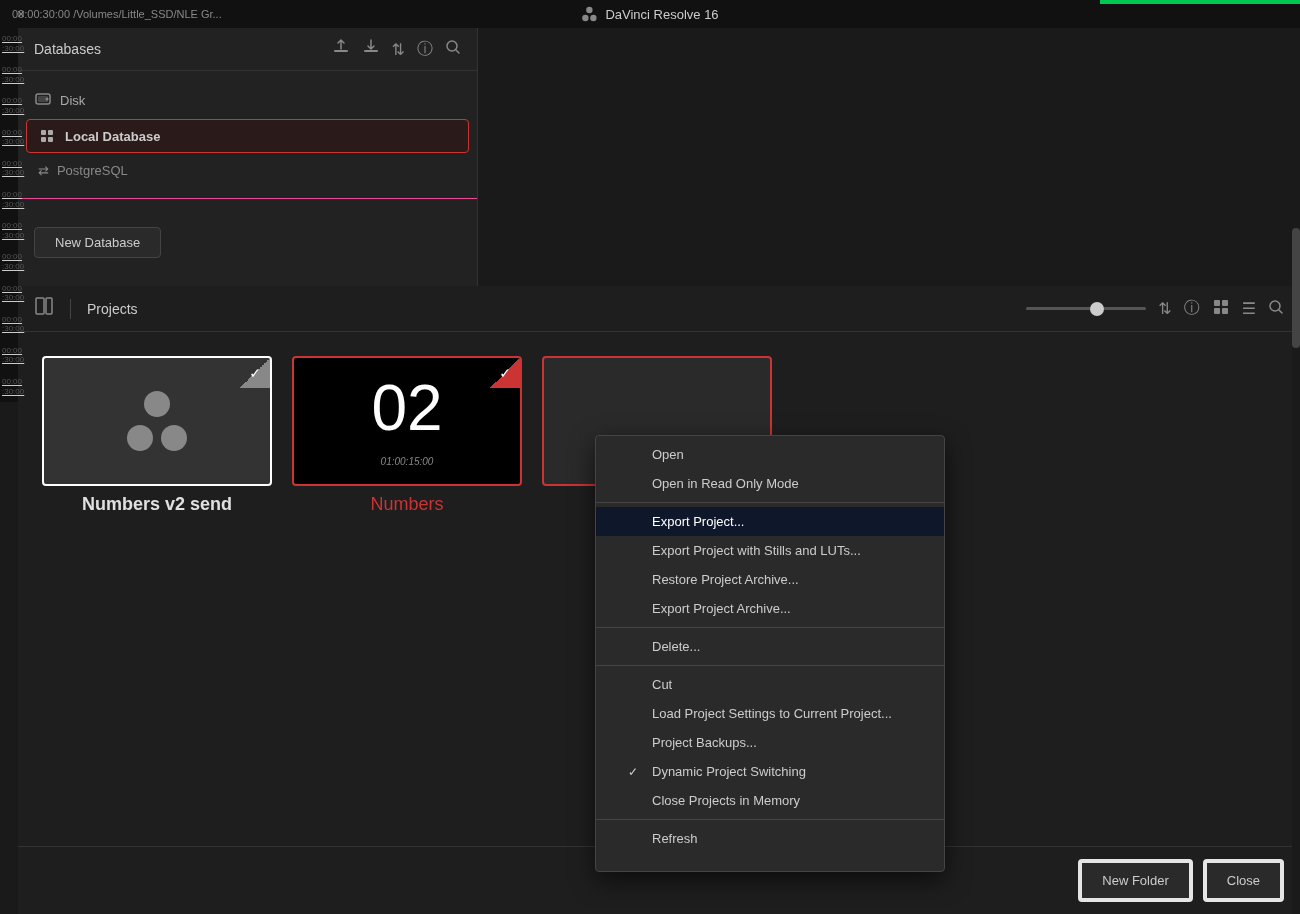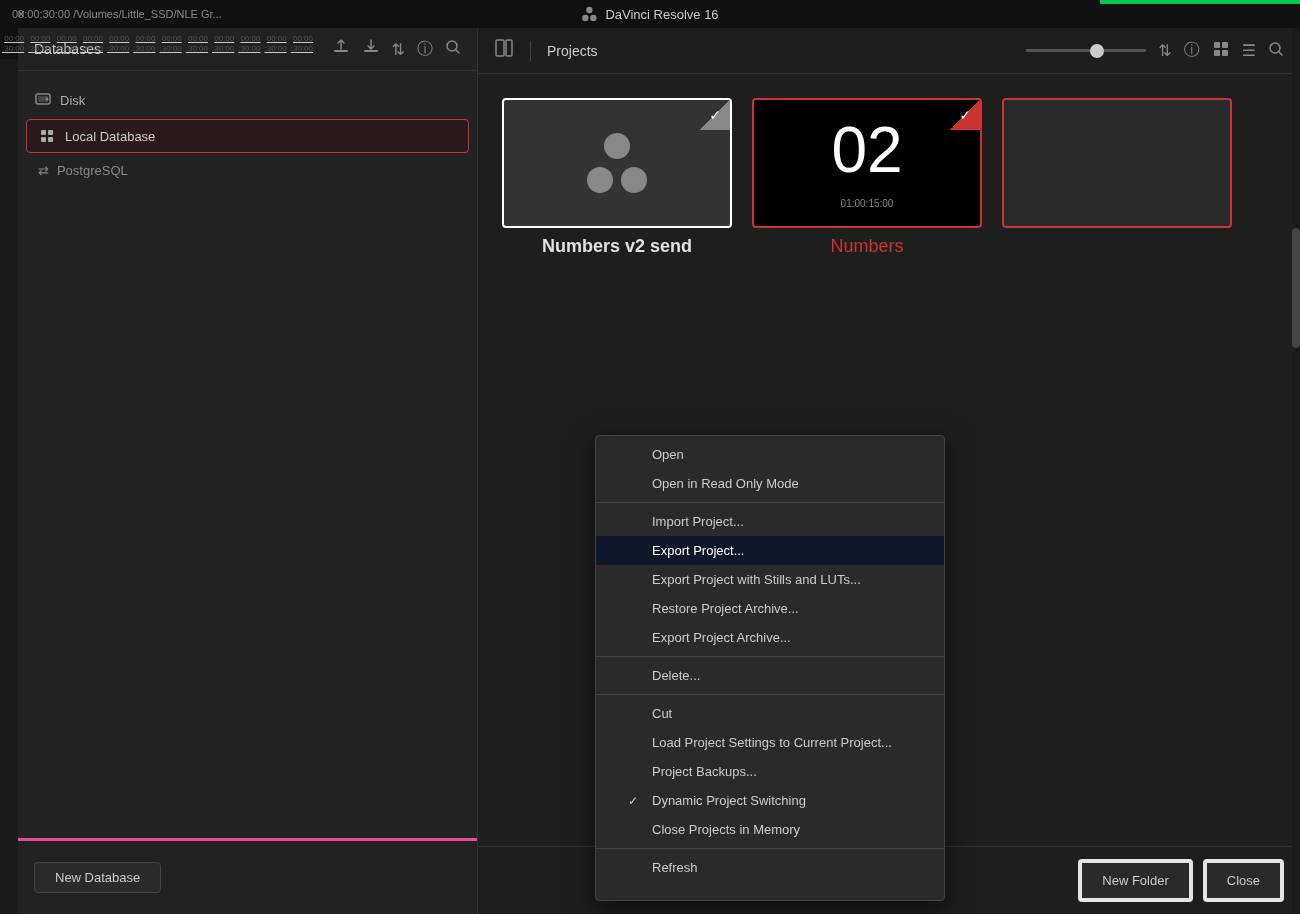--- a/index.html
+++ b/index.html
@@ -115,20 +115,21 @@
       padding: 8px 12px;
       border-radius: 4px;
       cursor: pointer;
       font-size: 13px;
       color: #ccc;
       margin: 2px 0;
     }
     .db-item.active {
       border: 1px solid #cc3333;
       background: #2a1a1a;
+      font-weight: bold;
     }
     .db-item-icon {
       width: 16px;
       height: 16px;
       display: inline-flex;
       align-items: center;
       justify-content: center;
     }
     .grid-icon {
       display: grid;
@@ -144,22 +145,22 @@
     .postgresql-item {
       display: flex;
       align-items: center;
       gap: 8px;
       padding: 8px 12px;
       color: #888;
       font-size: 13px;
       cursor: pointer;
     }
     .left-panel-footer {
-      padding: 21px 16px;
-      border-top: 3px solid #ec4899;
+      padding: 28px 16px;
+      border-top: 1px solid #ec4899;
     }
     .new-db-btn {
       background: #2a2a2a;
       border: 1px solid #444;
       color: #ccc;
       padding: 7px 20px;
       border-radius: 4px;
       font-size: 13px;
       cursor: pointer;
     }
@@ -299,20 +300,21 @@
     .numbers-big {
       font-size: 64px;
       color: #fff;
       font-weight: 300;
       line-height: 1;
     }
     .numbers-time {
       font-size: 10px;
       color: #888;
       margin-top: 16px;
+      font-style: italic;
     }
 
     .project-name {
       text-align: center;
       margin-top: 8px;
       font-size: 18px;
     }
     .project-name.red { color: #cc3333; }
     .project-name.white { color: #e0e0e0; font-weight: 600; }
 
@@ -385,21 +387,21 @@
     ::-webkit-scrollbar-track { background: #1a1a1a; }
     ::-webkit-scrollbar-thumb { background: #444; border-radius: 3px; }
 
     
     .side-timecodes {
       position: absolute;
       left: 0;
       top: 28px;
       width: 18px;
       display: flex;
-      flex-direction: row;
+      flex-direction: column;
       gap: 0;
       background: #111;
       text-decoration: underline;
     }
     .timecode {
       font-size: 8px;
       color: #555;
       padding: 6px 2px;
       text-align: right;
       line-height: 1.2;
@@ -446,21 +448,21 @@
   <div class="timecode">00:00<br>:30:00</div>
   <div class="timecode">00:00<br>:30:00</div>
   <div class="timecode">00:00<br>:30:00</div>
   <div class="timecode">00:00<br>:30:00</div>
   <div class="timecode">00:00<br>:30:00</div>
   <div class="timecode">00:00<br>:30:00</div>
   <div class="timecode">00:00<br>:30:00</div>
   <div class="timecode">00:00<br>:30:00</div>
 </div>
 
-<div class="main-layout" style="margin-left: 18px;">
+<div class="main-layout" style="margin-left: 18px; flex-direction: column;">
 
   <div class="left-panel">
     <div class="left-panel-header">
       <span class="panel-title">Databases</span>
       <span class="header-icon">
         <svg width="18" height="18" viewBox="0 0 18 18" fill="none">
           <rect x="2" y="12" width="14" height="2" rx="1" fill="#888"></rect>
           <path d="M9 2v9M6 5l3-3 3 3" stroke="#888" stroke-width="1.5" stroke-linecap="round"></path>
         </svg>
       </span>
@@ -585,24 +587,20 @@
 <div class="context-menu" id="context-menu">
     <div class="menu-item">
       <span class="menu-check"></span>
       <span>Open</span>
     </div>
     <div class="menu-item">
       <span class="menu-check"></span>
       <span>Open in Read Only Mode</span>
     </div>
     <div class="menu-separator"></div>
-    <div class="menu-item">
-      <span class="menu-check"></span>
-      <span>Import Project...</span>
-    </div>
     <div class="menu-item highlighted">
       <span class="menu-check"></span>
       <span>Export Project...</span>
     </div>
     <div class="menu-item">
       <span class="menu-check"></span>
       <span>Export Project with Stills and LUTs...</span>
     </div>
     <div class="menu-item">
       <span class="menu-check"></span>

